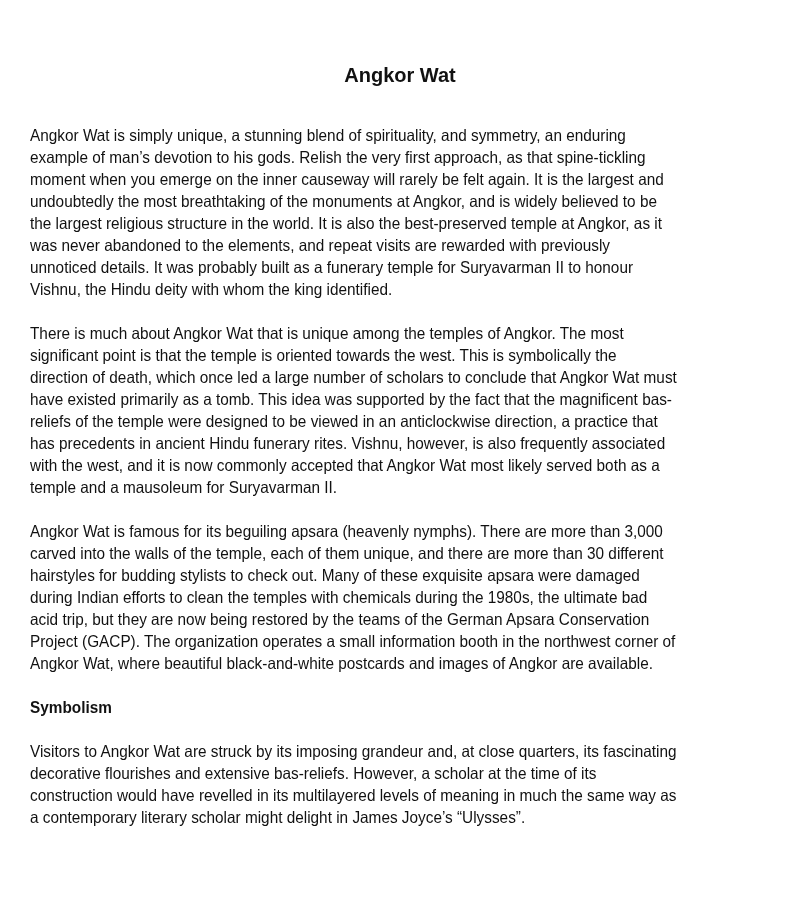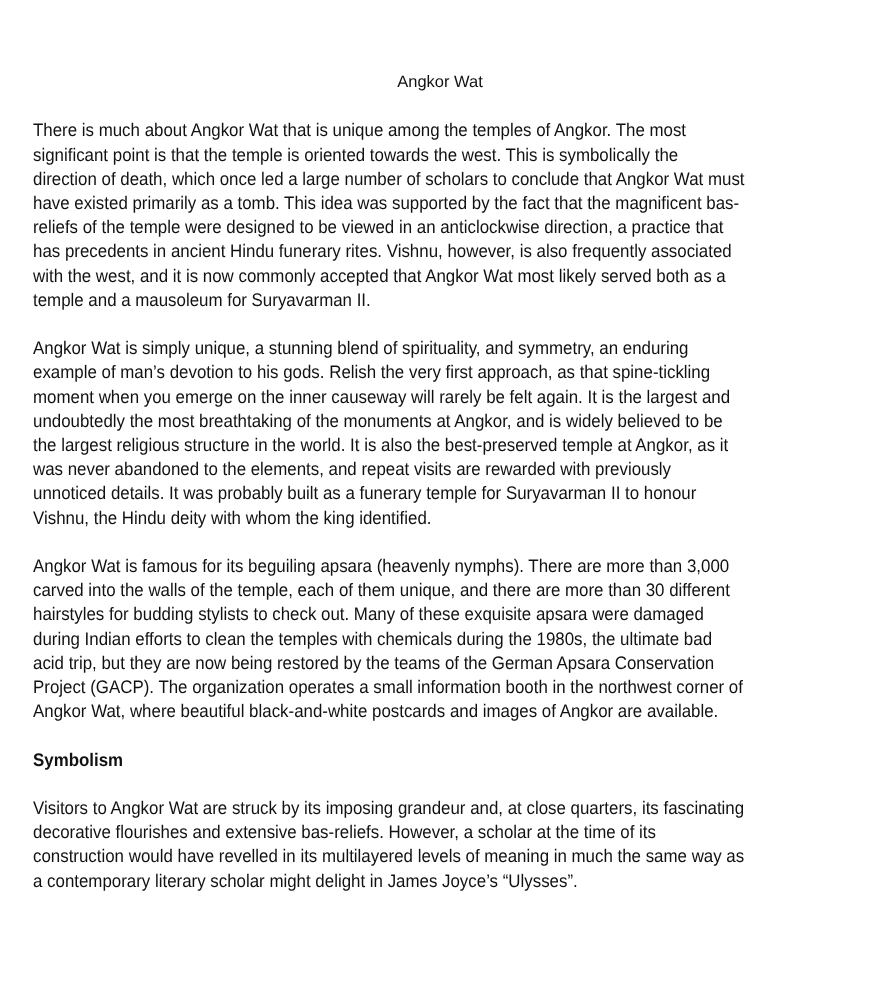--- a/index.html
+++ b/index.html
@@ -16,25 +16,25 @@
       color: #111111;
     }
     .page {
       position: absolute;
       left: 30px;
       top: 64px;
       width: 740px;
     }
     .title {
       text-align: center;
-      font-weight: normal;
-      font-size: 15px;
+      font-weight: bold;
+      font-size: 20px;
       line-height: 22px;
       height: 22px;
-      margin: 0 0 22px 0;
+      margin: 0 0 38px 0;
     }
     .para {
       margin: 0 0 22px 0;
     }
     .line {
       display: block;
       white-space: nowrap;
       font-size: 16.5px;
       line-height: 22px;
       height: 22px;
@@ -51,39 +51,39 @@
       transform: scaleX(0.93);
     }
   </style>
 </head>
 <body>
 
 <div class="page">
   <div class="title">Angkor Wat</div>
 
   <div class="para">
+    <span class="line">Angkor Wat is simply unique, a stunning blend of spirituality, and symmetry, an enduring</span>
+    <span class="line">example of man’s devotion to his gods. Relish the very first approach, as that spine-tickling</span>
+    <span class="line">moment when you emerge on the inner causeway will rarely be felt again. It is the largest and</span>
+    <span class="line">undoubtedly the most breathtaking of the monuments at Angkor, and is widely believed to be</span>
+    <span class="line">the largest religious structure in the world. It is also the best-preserved temple at Angkor, as it</span>
+    <span class="line">was never abandoned to the elements, and repeat visits are rewarded with previously</span>
+    <span class="line">unnoticed details. It was probably built as a funerary temple for Suryavarman II to honour</span>
+    <span class="line">Vishnu, the Hindu deity with whom the king identified.</span>
+  </div>
+
+  <div class="para">
     <span class="line">There is much about Angkor Wat that is unique among the temples of Angkor. The most</span>
     <span class="line">significant point is that the temple is oriented towards the west. This is symbolically the</span>
     <span class="line">direction of death, which once led a large number of scholars to conclude that Angkor Wat must</span>
     <span class="line">have existed primarily as a tomb. This idea was supported by the fact that the magnificent bas-</span>
     <span class="line">reliefs of the temple were designed to be viewed in an anticlockwise direction, a practice that</span>
     <span class="line">has precedents in ancient Hindu funerary rites. Vishnu, however, is also frequently associated</span>
     <span class="line">with the west, and it is now commonly accepted that Angkor Wat most likely served both as a</span>
     <span class="line">temple and a mausoleum for Suryavarman II.</span>
-  </div>
-
-  <div class="para">
-    <span class="line">Angkor Wat is simply unique, a stunning blend of spirituality, and symmetry, an enduring</span>
-    <span class="line">example of man’s devotion to his gods. Relish the very first approach, as that spine-tickling</span>
-    <span class="line">moment when you emerge on the inner causeway will rarely be felt again. It is the largest and</span>
-    <span class="line">undoubtedly the most breathtaking of the monuments at Angkor, and is widely believed to be</span>
-    <span class="line">the largest religious structure in the world. It is also the best-preserved temple at Angkor, as it</span>
-    <span class="line">was never abandoned to the elements, and repeat visits are rewarded with previously</span>
-    <span class="line">unnoticed details. It was probably built as a funerary temple for Suryavarman II to honour</span>
-    <span class="line">Vishnu, the Hindu deity with whom the king identified.</span>
   </div>
 
   <div class="para">
     <span class="line">Angkor Wat is famous for its beguiling apsara (heavenly nymphs). There are more than 3,000</span>
     <span class="line">carved into the walls of the temple, each of them unique, and there are more than 30 different</span>
     <span class="line">hairstyles for budding stylists to check out. Many of these exquisite apsara were damaged</span>
     <span class="line">during Indian efforts to clean the temples with chemicals during the 1980s, the ultimate bad</span>
     <span class="line">acid trip, but they are now being restored by the teams of the German Apsara Conservation</span>
     <span class="line">Project (GACP). The organization operates a small information booth in the northwest corner of</span>
     <span class="line">Angkor Wat, where beautiful black-and-white postcards and images of Angkor are available.</span>

